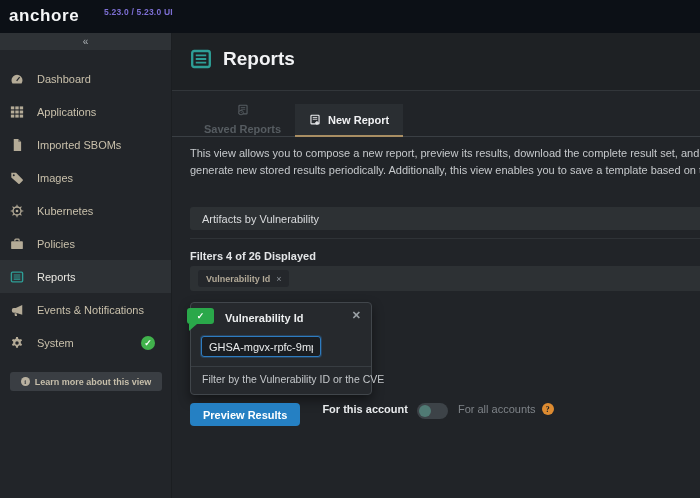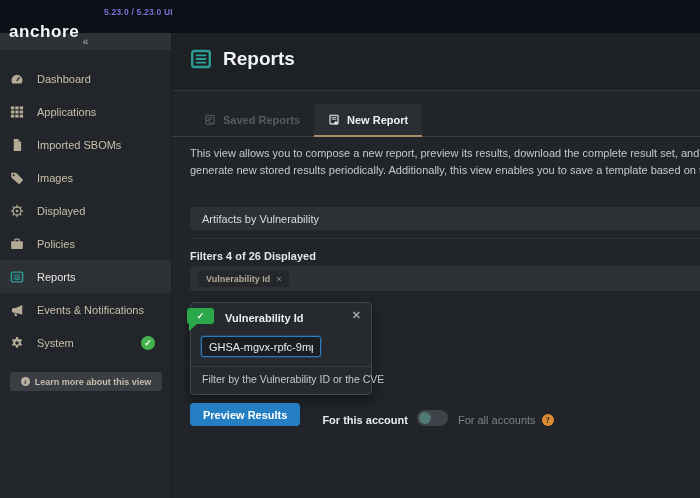--- a/index.html
+++ b/index.html
@@ -2,21 +2,21 @@
 <html><head>
 <meta charset="utf-8">
 <style>
   * { margin:0; padding:0; box-sizing:border-box; }
   html,body { width:700px; height:498px; overflow:hidden; }
   body { font-family:"Liberation Sans", sans-serif; background:#212428; color:#d7d9db; }
   .screen { position:relative; width:700px; height:498px; overflow:hidden; }
 
   
   .topbar { position:absolute; top:0; left:0; width:700px; height:33px; background:#0c1016; z-index:5; }
-  .logo { position:absolute; left:9px; top:22px; font-size:17px; font-weight:600; letter-spacing:.6px; color:#f5f6f7; }
+  .logo { position:absolute; left:9px; top:6px; font-size:17px; font-weight:600; letter-spacing:.6px; color:#f5f6f7; }
   .version { position:absolute; left:76px; top:7px; font-size:8.5px; font-weight:bold; color:#7d6fd4; letter-spacing:.2px;padding-left:28px; }
 
   
   .sidebar { position:absolute; top:33px; left:0; width:172px; height:465px; background:#222529; border-right:1px solid #1b1e21; }
   .collapse-bar { height:17px; background:#2e3236; color:#aeb3b7; font-size:10px; display:flex; align-items:center; justify-content:center; cursor:pointer; }
   .nav { margin-top:12px; }
   .nav-item { position:relative; display:flex; align-items:center; height:33px; padding-left:10px; color:#c9c0ab; font-size:11px; cursor:pointer; }
   .nav-item .ic { width:14px; height:14px; margin-right:13px; display:inline-flex; color:#b4ab97; flex:none; }
   .nav-item.active { background:#2d3135; color:#e9e7e1; }
   .nav-item.active .ic { color:#2e9e96; }
@@ -27,21 +27,21 @@
   
   .main { position:absolute; top:33px; left:172px; width:528px; height:465px; background:#212428; }
   .page-header { position:absolute; top:0; left:0; width:528px; height:58px; background:#1e2124; border-bottom:1px solid #32363a; }
   .page-title-row { position:absolute; left:18px; top:15px; display:flex; align-items:center; gap:11px; }
   .page-title-row .ic { width:22px; height:22px; color:#2e9e96; display:inline-flex; }
   .page-title { font-size:19px; font-weight:bold; color:#f2f3f5; }
 
   .tabbar { position:absolute; top:71px; left:0; width:528px; height:33px; border-bottom:1px solid #3a3f44; display:flex; align-items:stretch; padding-left:18px; }
   .tab { display:flex; align-items:center; gap:7px; padding:0 14px; font-size:11px; font-weight:bold; cursor:pointer; }
   .tab .ic { width:12px; height:12px; display:inline-flex; }
-  .tab.disabled { color:#565c61; cursor:default; }
+  .tab.disabled { color:#565c61; cursor:default;flex-direction:column; }
   .tab.active { background:#2a2e32; color:#f0f1f3; border-bottom:2px solid #a98e63; margin-bottom:-1px; }
   .tab.normal { color:#a89d80; margin-left:2px; }
   .tab.normal .ic { color:#2e9e8e; }
 
   .desc { position:absolute; top:112px; left:18px; width:520px; font-size:11px; line-height:17px; color:#c6c9cc; white-space:nowrap; overflow:hidden; }
   .section-label { position:absolute; left:18px; font-size:11px; font-weight:bold; color:#e3e5e7; white-space:nowrap; }
   .lbl-generate { top:156px; }
   .lbl-filters { top:217px; }
 
   .select-box { position:absolute; top:174px; left:18px; width:520px; height:23px; background:#2d3134; border-radius:3px; display:flex; align-items:center; padding-left:12px; font-size:11px; color:#d9dbdd; cursor:pointer; }
@@ -53,21 +53,21 @@
 
   .popover { position:absolute; top:269px; left:18px; width:182px; height:93px; background:#26292d; border:1px solid #41464b; border-radius:4px; box-shadow:0 5px 12px rgba(0,0,0,.45); }
   .badge { position:absolute; left:-4px; top:5px; width:27px; height:16px; background:#2aa84a; border-radius:3px; color:#fff; font-size:9px; font-weight:bold; display:flex; align-items:center; justify-content:center; }
   .badge::after { content:""; position:absolute; left:2px; top:100%; border-top:7px solid #2aa84a; border-right:8px solid transparent; }
   .pop-title { position:absolute; left:34px; top:9px; font-size:11px; font-weight:bold; color:#eceeef; white-space:nowrap; }
   .pop-close { position:absolute; right:10px; top:6px; font-size:11px; font-weight:bold; color:#9aa0a5; cursor:pointer; }
   .pop-input { position:absolute; left:10px; top:33px; width:120px; height:21px; background:#1a1d21; border:1px solid #2e7cc0; box-shadow:0 0 0 1px rgba(46,124,192,.3); border-radius:3px; color:#e9ebec; font-size:11px; font-family:"Liberation Sans", sans-serif; padding:0 7px; outline:none; text-decoration:underline wavy #c0392b 1px; text-underline-offset:3px; }
   .pop-divider { position:absolute; left:0; right:0; top:63px; border-top:1px solid #383d42; }
   .pop-help { position:absolute; left:11px; top:70px; font-size:10.5px; color:#c4c7ca; white-space:nowrap; }
 
-  .actions { position:absolute; top:370px; left:18px; display:flex; align-items:flex-end; }
+  .actions { position:absolute; top:370px; left:18px; display:flex; align-items:flex-start; }
   .btn-primary { height:23px; padding:0 13px; background:#2580c3; border:none; border-radius:4px; color:#fff; font-size:11px; font-weight:bold; font-family:"Liberation Sans", sans-serif; cursor:pointer; }
   .acct-left { margin-left:22px; font-size:11px; font-weight:bold; color:#e8eaec; }
   .toggle { margin-left:9px; position:relative; width:31px; height:16px; background:#3d4348; border-radius:8px; cursor:pointer; }
   .toggle .knob { position:absolute; left:2px; top:2px; width:12px; height:12px; border-radius:50%; background:#507a74; }
   .acct-right { margin-left:10px; font-size:11px; color:#7e8388; }
   .help-icon { margin-left:6px; width:12px; height:12px; border-radius:50%; background:#dd8b31; color:#1e2124; font-size:8.5px; font-weight:bold; display:flex; align-items:center; justify-content:center; cursor:pointer; font-family:"Liberation Serif", serif; }
 
   svg { display:block; width:100%; height:100%; }
 </style>
 </head>
@@ -136,21 +136,21 @@
       <div class="nav-item">
         <span class="ic">
             <svg viewBox="0 0 16 16">
               <circle cx="8" cy="8" r="4.6" fill="none" stroke="currentColor" stroke-width="1.5"></circle>
               <circle cx="8" cy="8" r="1.5" fill="currentColor"></circle>
               <g stroke="currentColor" stroke-width="1.2">
                 <path d="M8 .8v3M8 12.2v3M.8 8h3M12.2 8h3M2.9 2.9l2.1 2.1M11 11l2.1 2.1M13.1 2.9 11 5M5 11l-2.1 2.1"></path>
               </g>
             </svg>
           </span>
-        <span>Displayed</span>
+        <span>Kubernetes</span>
       </div>
 
       <div class="nav-item">
         <span class="ic">
             <svg viewBox="0 0 16 16">
               <rect x="1.3" y="4.8" width="13.4" height="9" rx="1" fill="currentColor"></rect>
               <path d="M5.6 4.8V3.4a1 1 0 0 1 1-1h2.8a1 1 0 0 1 1 1v1.4" fill="none" stroke="currentColor" stroke-width="1.4"></path>
             </svg>
           </span>
         <span>Policies</span>

